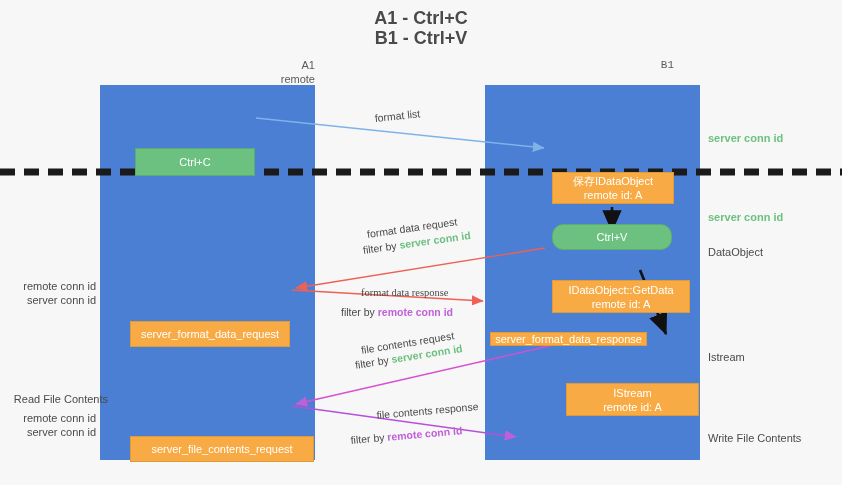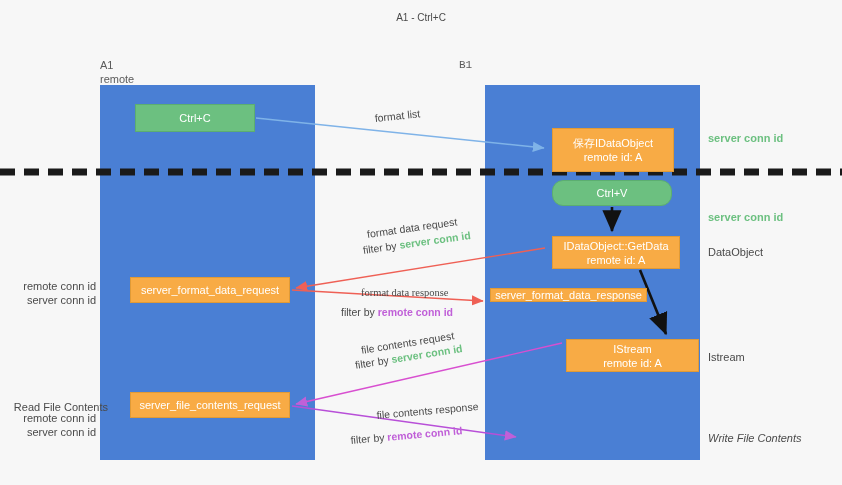--- a/index.html
+++ b/index.html
@@ -9,68 +9,69 @@
     font-family:"Liberation Sans",sans-serif;
     color:#444;
     position:relative;
     overflow:hidden;
   }
   #stage{position:absolute;inset:0;}
   svg.layer{position:absolute;left:0;top:0;width:842px;height:485px;pointer-events:none;}
 
   .title{
     position:absolute;left:0;top:8px;width:842px;
-    text-align:center;font-size:10px;line-height:20px;color:#4a4a4a;
+    text-align:center;font-size:18px;line-height:20px;color:#4a4a4a;font-weight:bold;
   }
 
   .col{
     position:absolute;background:#4a7fd4;
   }
   #col-a1{left:100px;top:85px;width:215px;height:375px;}
   #col-b1{left:485px;top:85px;width:215px;height:375px;}
 
   .col-head{
-    position:absolute;text-align:left;width:215px;
+    position:absolute;text-align:right;width:215px;
     font-size:11px;line-height:14px;color:#5a5a5a;
   }
   #head-a1{left:100px;top:58px;}
   #head-b1{left:459px;top:58px;font-family:Liberation Mono, monospace;}
 
   .node{
     position:absolute;
     display:flex;flex-direction:column;align-items:center;justify-content:center;
     color:#ffffff;font-size:11px;line-height:14px;text-align:center;
     box-sizing:border-box;
+    margin-top:44px;
   }
   .node.orange{background:#f8ab45;border:1px solid #e09a36;}
   .node.green{background:#6cc080;border:1px solid #5cae70;}
 
   #n-ctrlc{left:135px;top:104px;width:120px;height:28px;}
-  #n-save{left:552px;top:128px;width:122px;height:44px;}
+  #n-save{left:552px;top:128px;width:122px;height:32px;}
   #n-ctrlv{left:552px;top:180px;width:120px;height:26px;border-radius:11px;}
-  #n-getdata{left:552px;top:236px;width:128px;height:33px;}
+  #n-getdata{left:552px;top:236px;width:138px;height:33px;}
   #n-fmtreq{left:130px;top:277px;width:160px;height:26px;}
   #n-fmtres{left:490px;top:288px;width:157px;height:14px;}
   #n-istream{left:566px;top:339px;width:133px;height:33px;}
-  #n-filereq{left:130px;top:392px;width:160px;height:26px;}
+  #n-filereq{left:130px;top:392px;width:184px;height:26px;}
   #n-fileres{left:522px;top:424px;width:163px;height:26px;}
 
   .side-label{
     position:absolute;font-size:11px;line-height:14px;color:#4a4a4a;
   }
   .side-label.green-t{color:#6cc080;font-weight:bold;}
 
   #lbl-srv1{left:708px;top:131px;}
   #lbl-srv2{left:708px;top:210px;}
   #lbl-dataobject{left:708px;top:245px;}
   #lbl-istream{left:708px;top:350px;}
-  #lbl-writefile{left:708px;top:431px;font-style:italic;}
+  #lbl-writefile{left:708px;top:431px;}
 
   #lbl-left-conn{left:8px;top:279px;text-align:right;width:88px;}
-  #lbl-readfile{left:8px;top:392px;text-align:right;width:100px;margin-top:8px;}
+  #lbl-readfile{left:8px;top:392px;text-align:right;width:100px;}
   #lbl-left-conn2{left:8px;top:411px;text-align:right;width:88px;}
 
   .arrow-label{
     position:absolute;font-size:10.5px;line-height:15px;color:#4a4a4a;
     white-space:nowrap;transform-origin:left top;
   }
   .arrow-label .g{color:#6cc080;font-weight:bold;}
   .arrow-label .p{color:#c060d8;font-weight:bold;}
 
   #al-formatlist{left:374px;top:111px;transform:rotate(-6deg);}
@@ -83,20 +84,21 @@
   #al-fcres{left:376px;top:408px;transform:rotate(-5deg);}
   #al-fcres2{left:350px;top:433px;transform:rotate(-5deg);}
 </style>
 </head>
 <body>
 
 <div id="stage">
 
   <div class="title">
     <div>A1 - Ctrl+C</div>
+    <div>B1 - Ctrl+V</div>
   </div>
 
   <div class="col-head" id="head-a1">
     <div>A1</div>
     <div>remote</div>
   </div>
   <div class="col-head" id="head-b1">
     <div>B1</div>
   </div>
 

